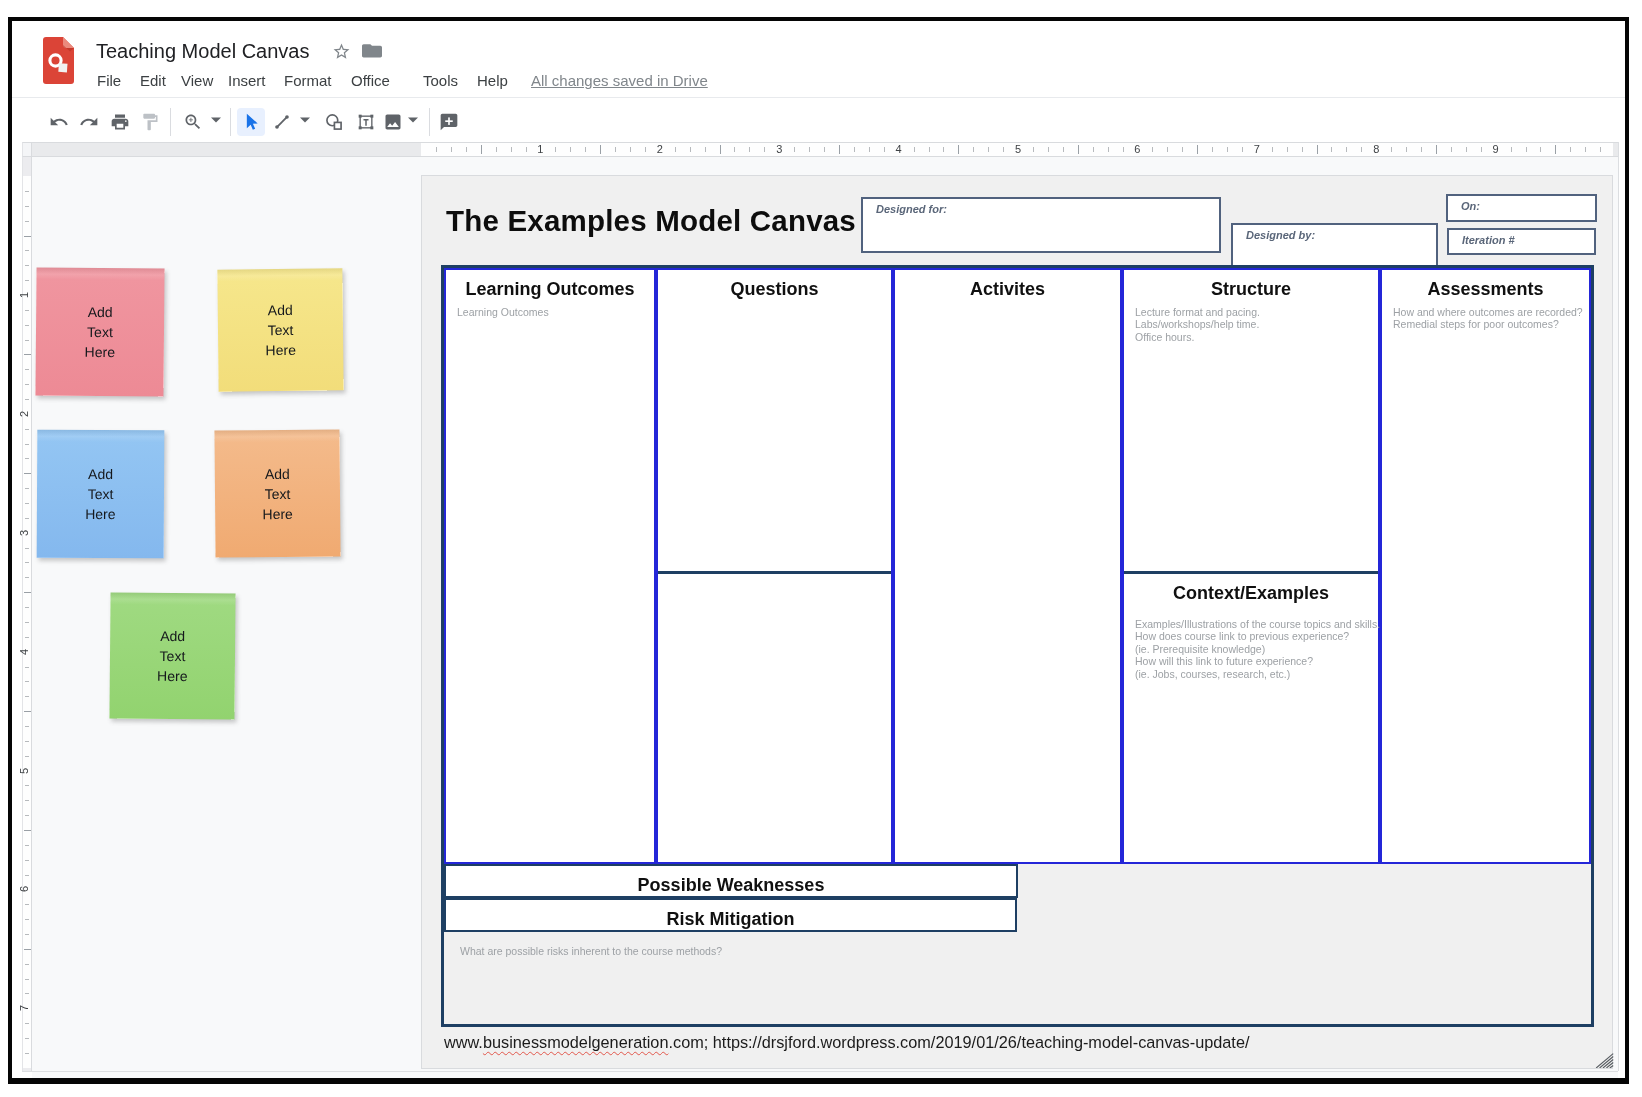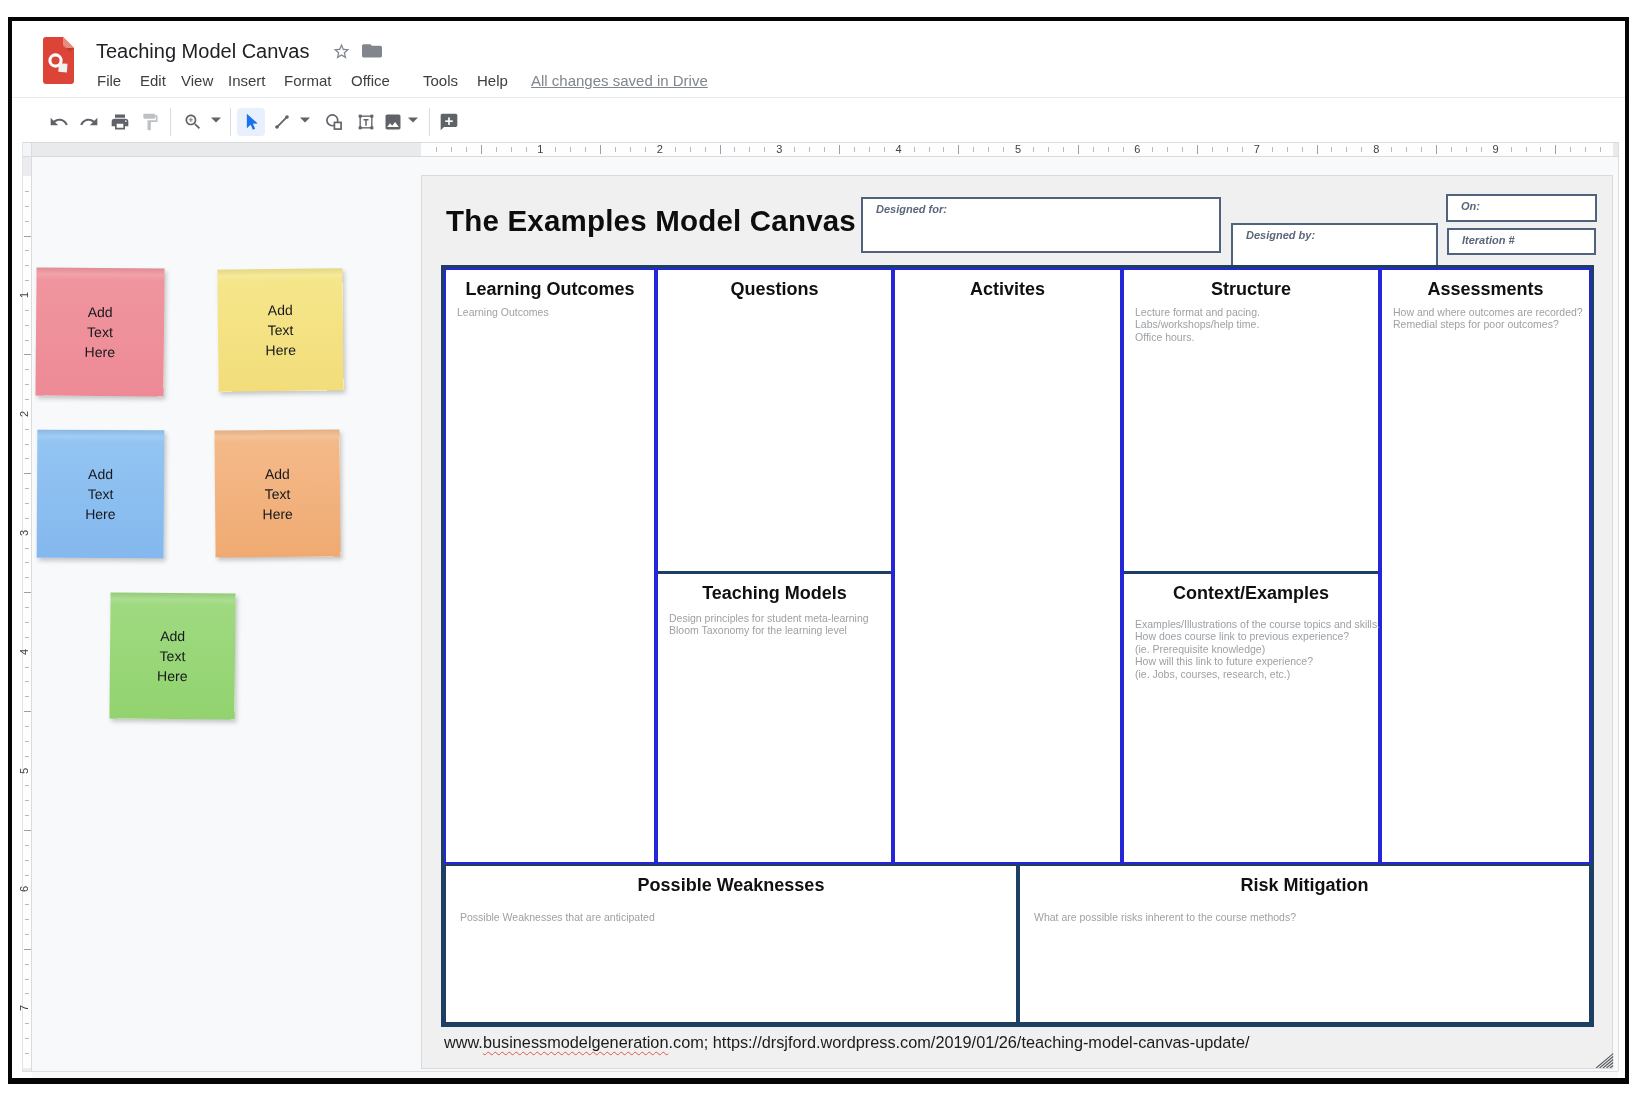--- a/index.html
+++ b/index.html
@@ -54,21 +54,21 @@
   #field-designed-by{left:809px;top:20px;width:207px;height:57px;margin-top:27px;}
   #field-on{left:1024px;top:18px;width:151px;height:28px;}
   #field-iteration{left:1025px;top:52px;width:149px;height:27px;}
   
   #table{left:19px;top:89px;width:1153px;height:762px;border:3px solid var(--navy,#1e3f63);box-sizing:border-box;display:flex;flex-direction:column;}
   #row-top{display:flex;height:596px;}
   .col{position:relative;background:#ffffff;border:2px solid var(--blue,#2426d8);box-sizing:border-box;}
   .split{display:flex;flex-direction:column;padding:0;border:2px solid var(--blue,#2426d8);box-sizing:border-box;background:#ffffff;}
   .split .sub{position:relative;background:#ffffff;}
   .split .hdivider{height:3px;background:var(--navy,#1e3f63);}
-  #row-bottom{display:flex;height:160px;}
+  #row-bottom{display:flex;height:160px;flex-direction:column;}
   .bcell{position:relative;background:#ffffff;border:2px solid var(--navy,#1e3f63);box-sizing:border-box;}
   .cell-title{margin-top:8px;text-align:center;font-size:18px;font-weight:bold;color:#101010;line-height:22px;}
   .hints{position:absolute;left:11px;right:6px;top:36px;}
   .hint-line{font-size:10.5px;line-height:12.4px;color:#9da1a5;white-space:nowrap;margin:0;}
   
   #cell-teaching-models .hints{top:38px;}
   #cell-context-examples .hints{top:44px;}
   #cell-possible-weaknesses .hints,#cell-risk-mitigation .hints{top:45px;left:14px;}
   
   #page-footer-url{left:22px;top:857px;font-size:16.3px;color:#1b1b1b;white-space:nowrap;}
@@ -396,27 +396,20 @@
         <div class="cell-title">Learning Outcomes</div>
         <div class="hints">
             <p class="hint-line">Learning Outcomes</p>
           </div>
       </div>
       <div class="split" style="width:237px;">
         <div class="sub" id="cell-questions" style="height:301px;">
           <div class="cell-title">Questions</div>
         </div>
         <div class="hdivider"></div>
-        <div class="sub" id="cell-teaching-models" style="flex:1;">
-          <div class="cell-title">Teaching Models</div>
-          <div class="hints">
-              <p class="hint-line">Design principles for student meta-learning</p>
-              <p class="hint-line">Bloom Taxonomy for the learning level</p>
-            </div>
-        </div>
       </div>
       <div class="col" id="cell-activites" style="width:229px;">
         <div class="cell-title">Activites</div>
         <div class="hints"></div>
       </div>
       <div class="split" style="width:258px;">
         <div class="sub" id="cell-structure" style="height:301px;">
           <div class="cell-title">Structure</div>
           <div class="hints">
               <p class="hint-line">Lecture format and pacing.</p>

